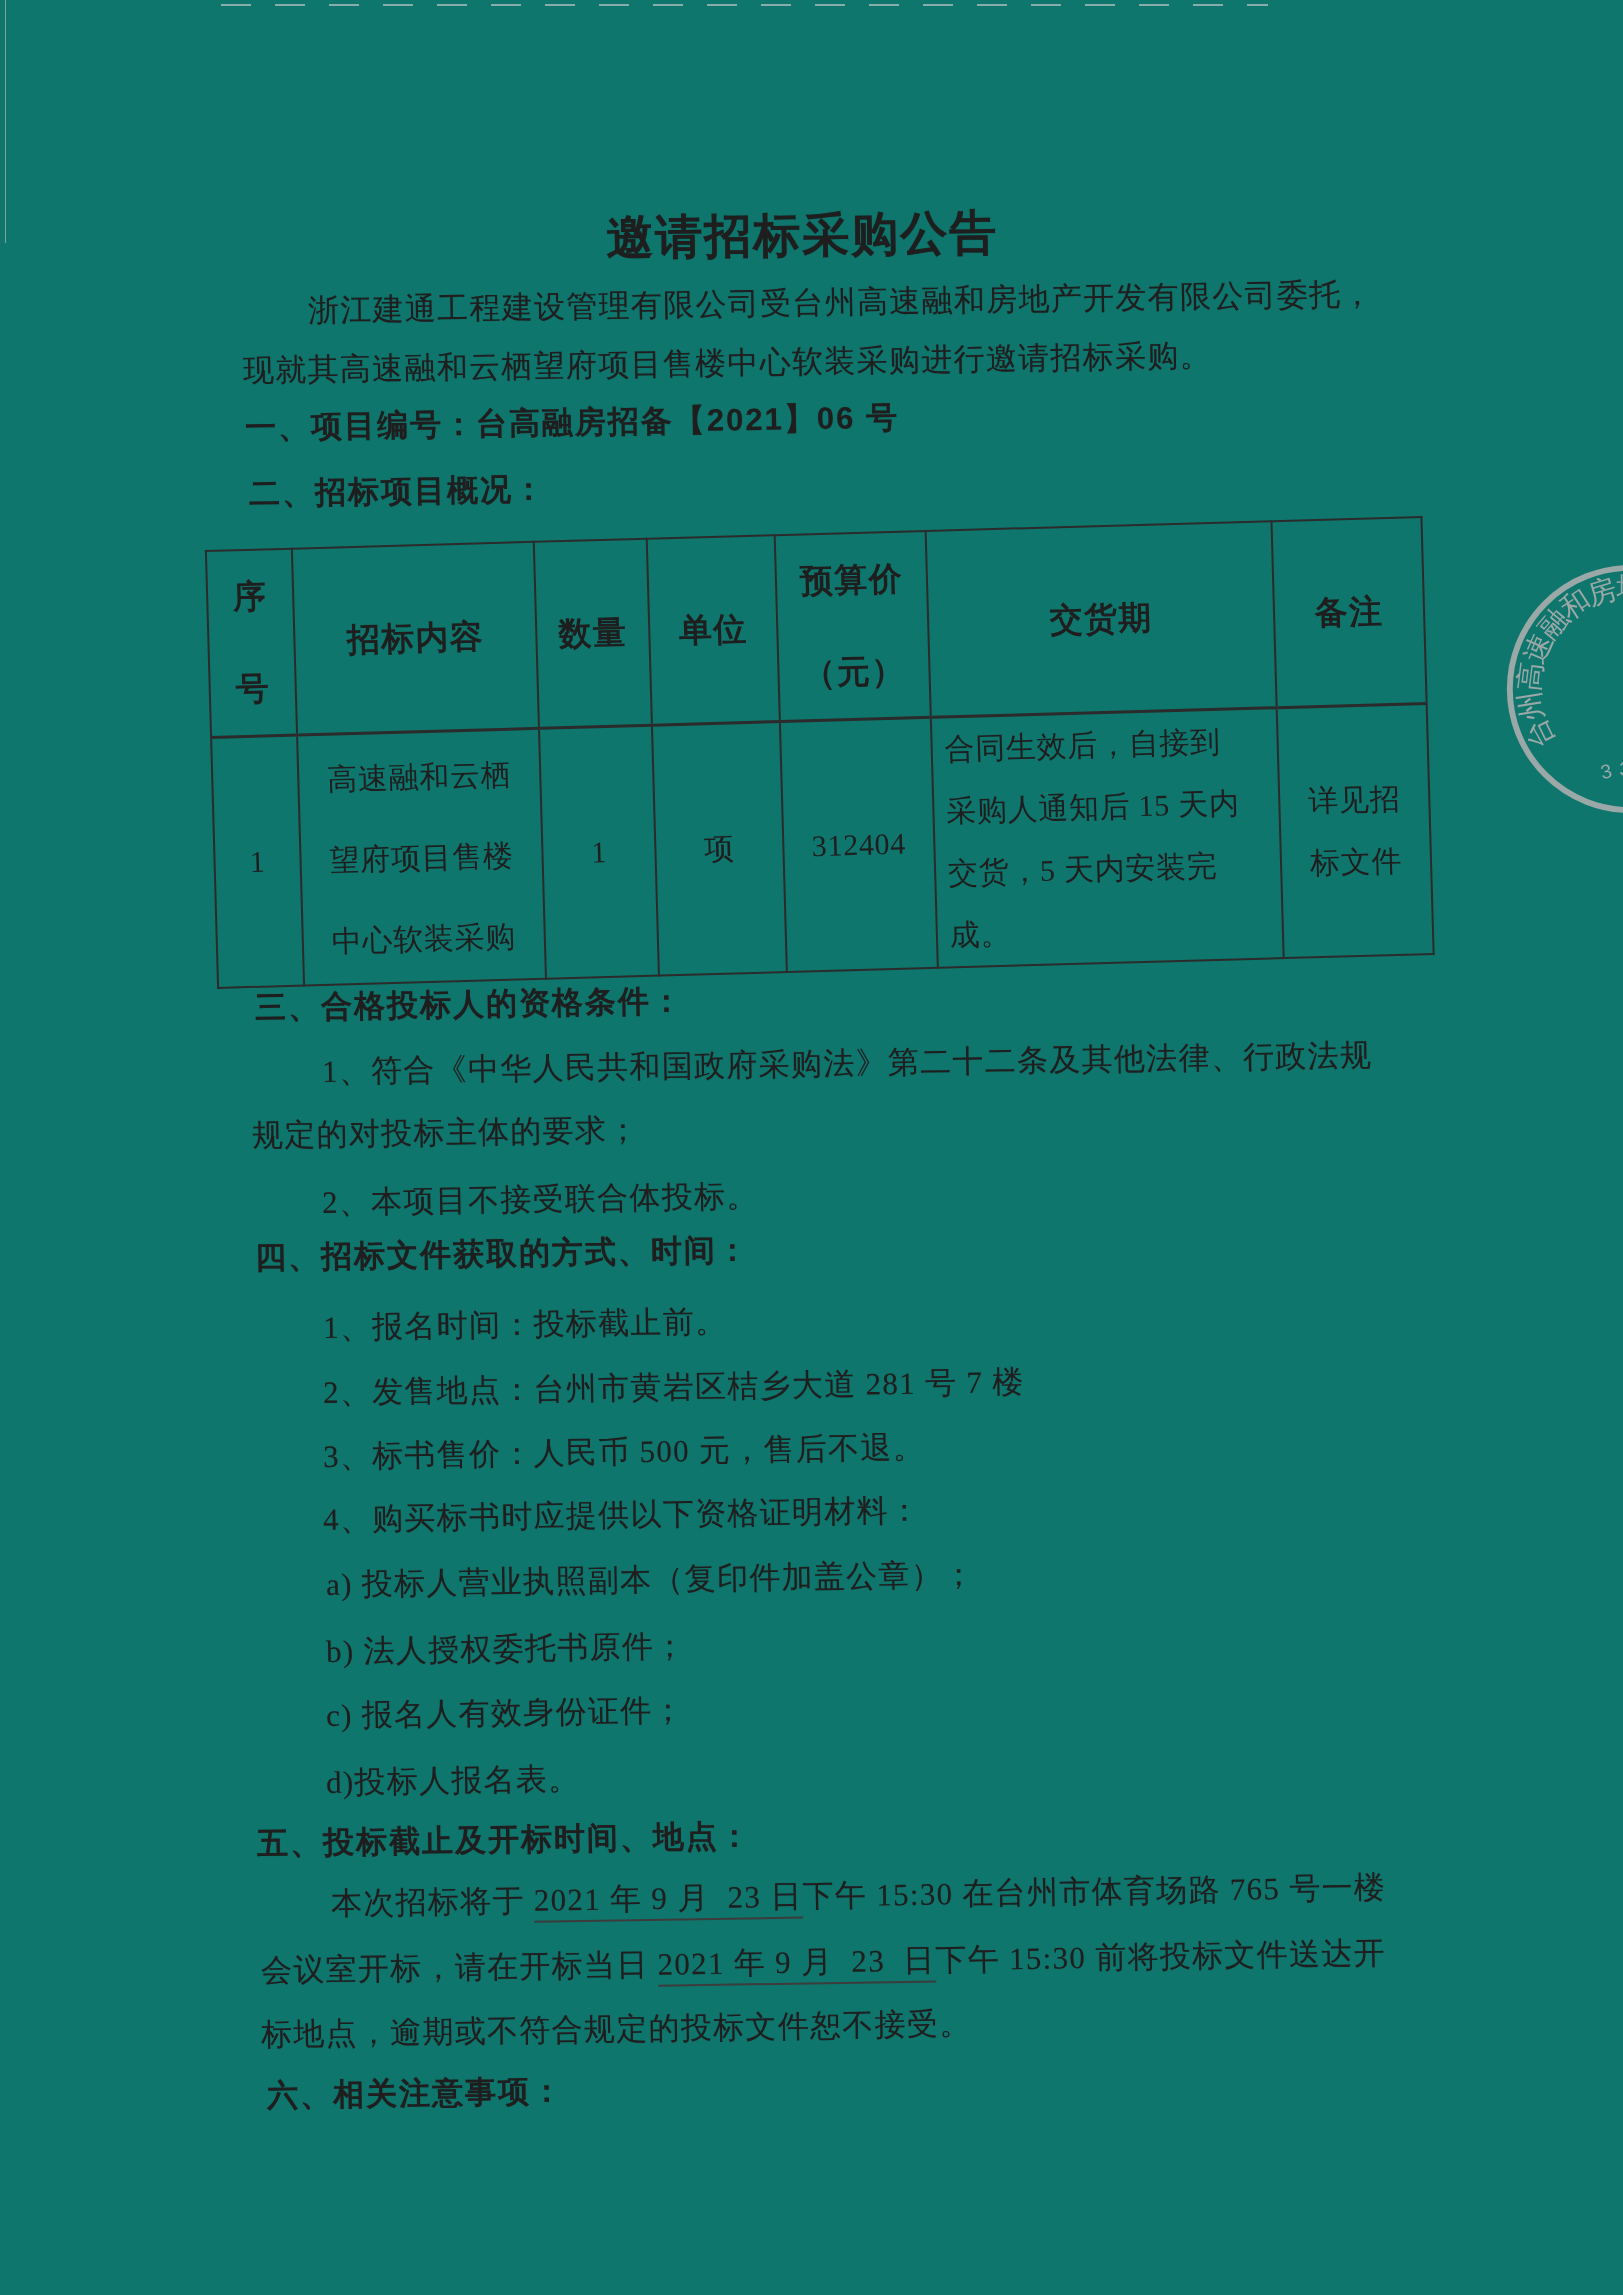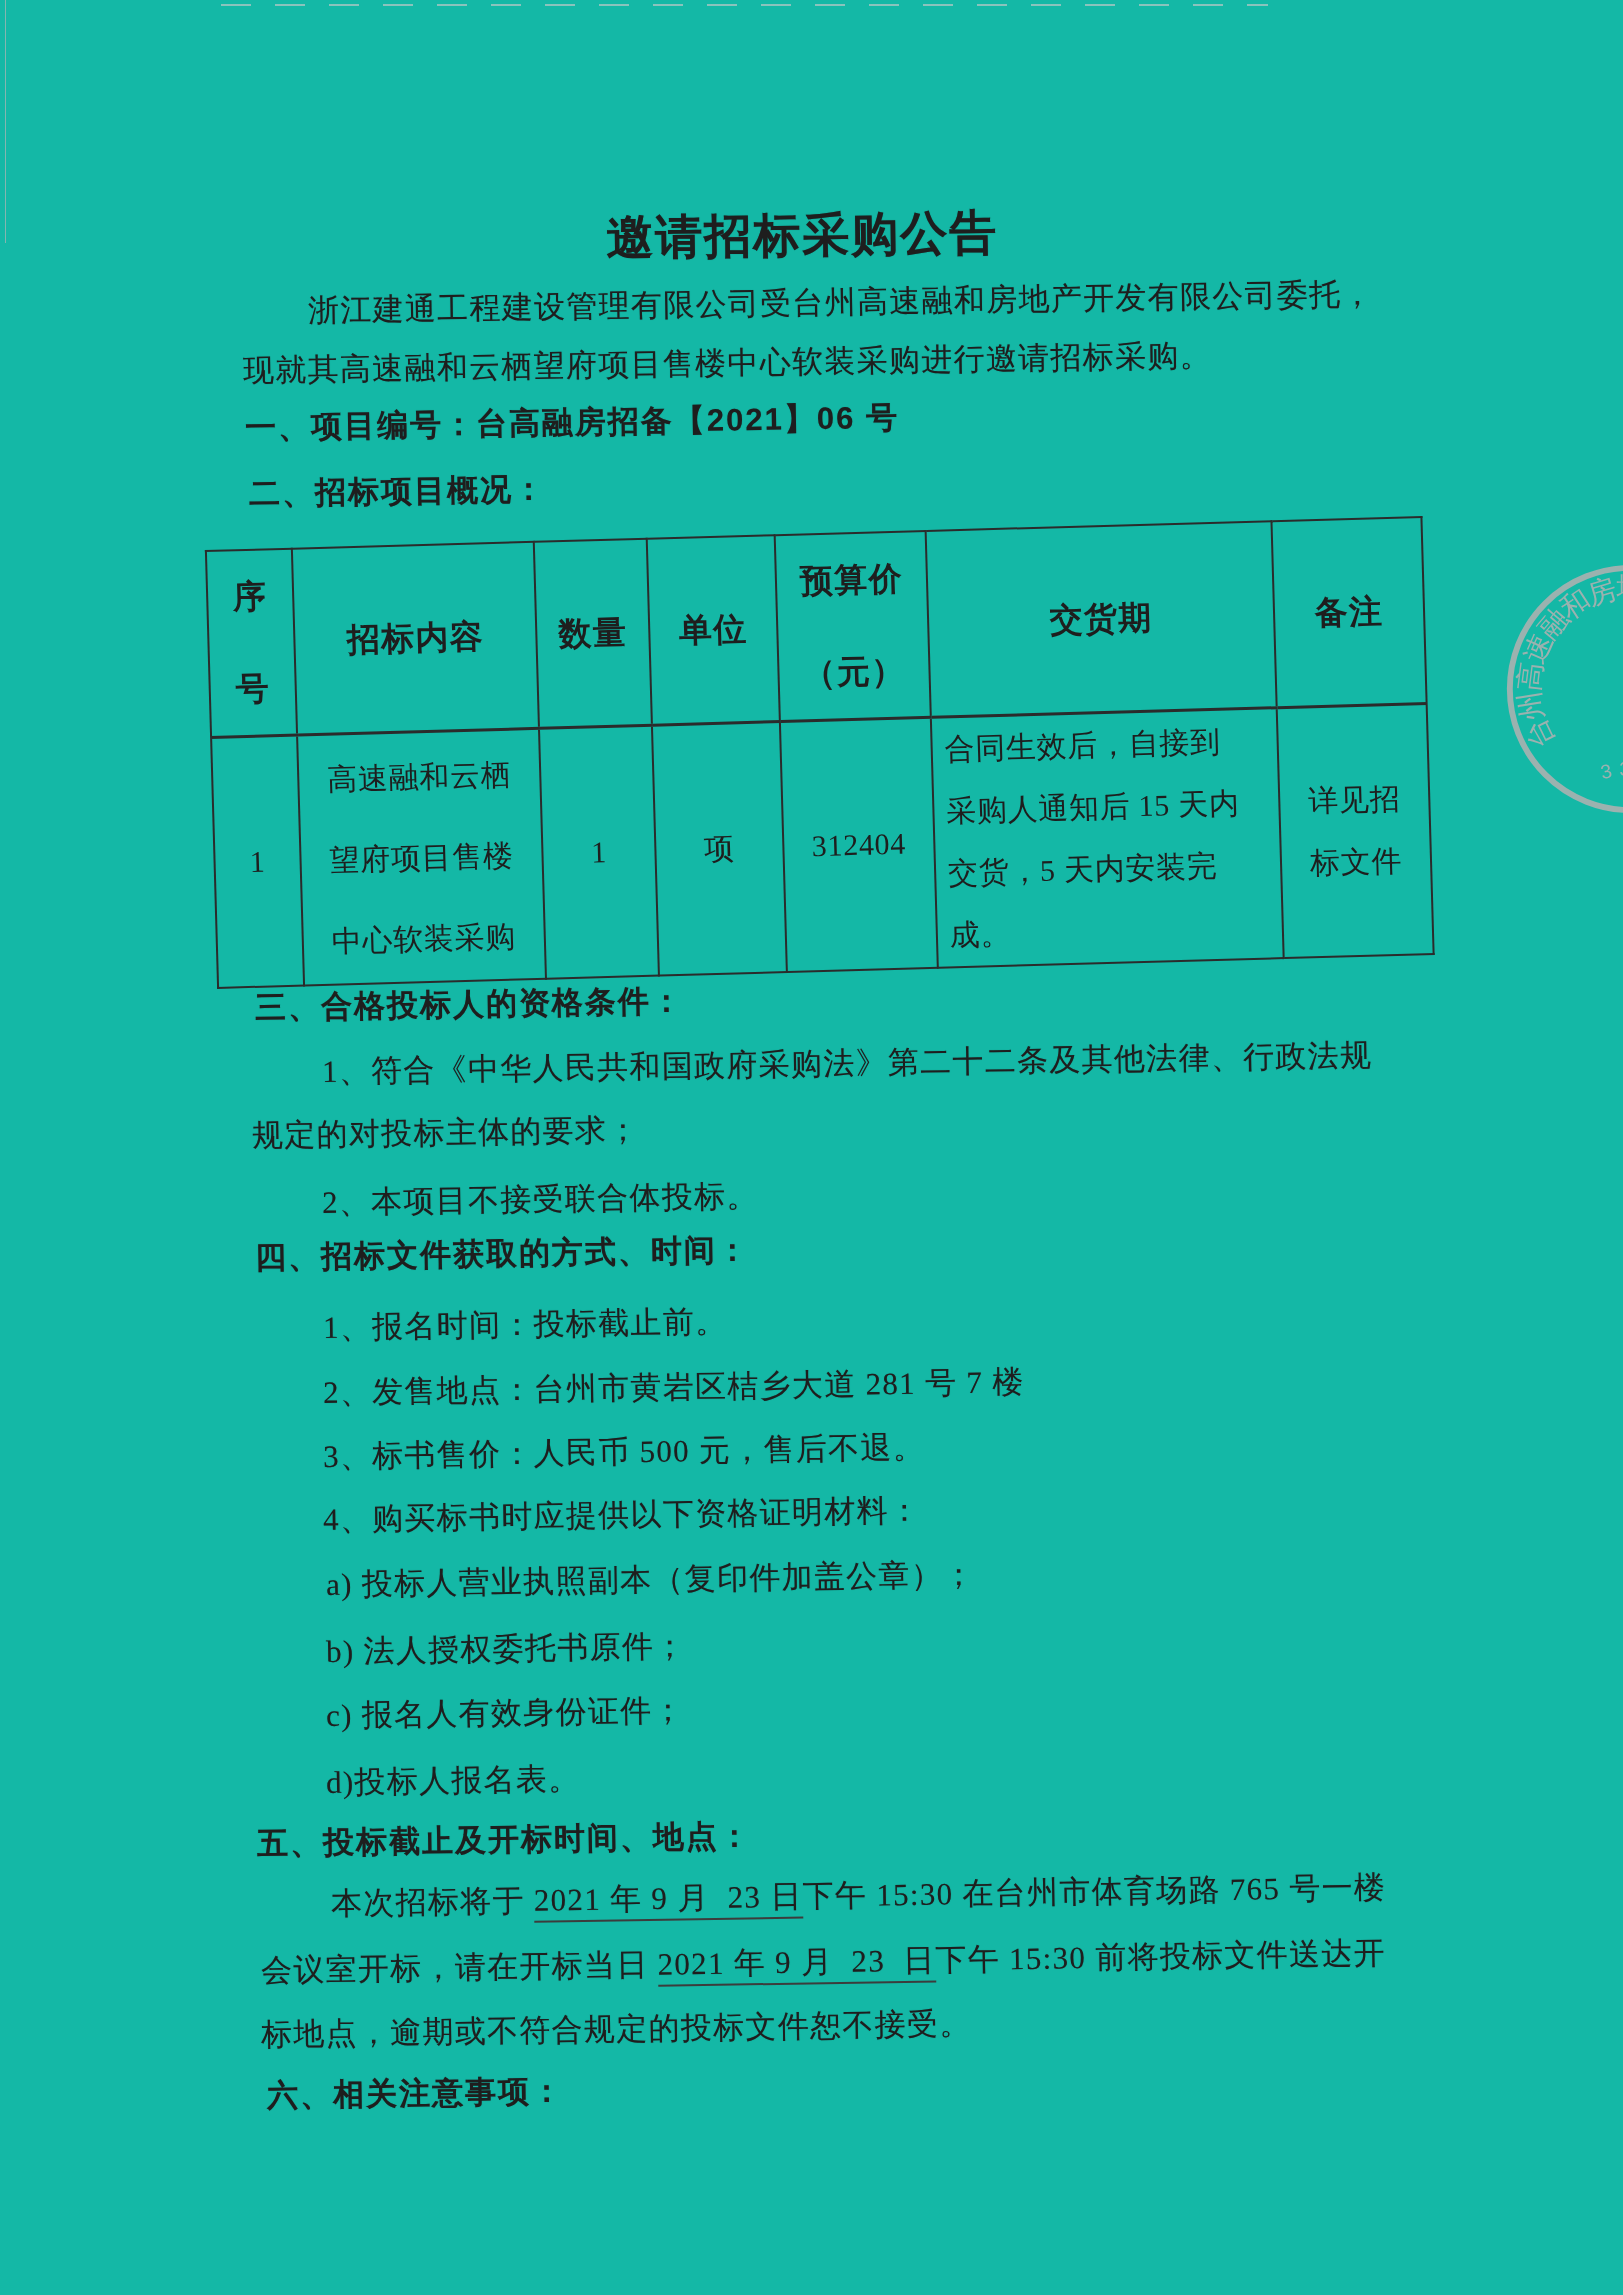--- a/index.html
+++ b/index.html
@@ -1,19 +1,19 @@
 <!DOCTYPE html>
 <html style="font-size:10.5px"><head>
 <meta charset="utf-8">
 <style>
   html,body{margin:0;padding:0;background:#e8e8e8;}
   .page{
     position:relative;
     width:1623px;height:2295px;
-    background:#14b8a6;
+    background:#0f766e;
     overflow:hidden;
     font-family:"Liberation Serif","DejaVu Serif",serif;
     color:#1e1e1e;
   }
   .line{
     position:absolute;
     font-size:31px;
     line-height:1.15;
     letter-spacing:1.3px;
     white-space:pre;

